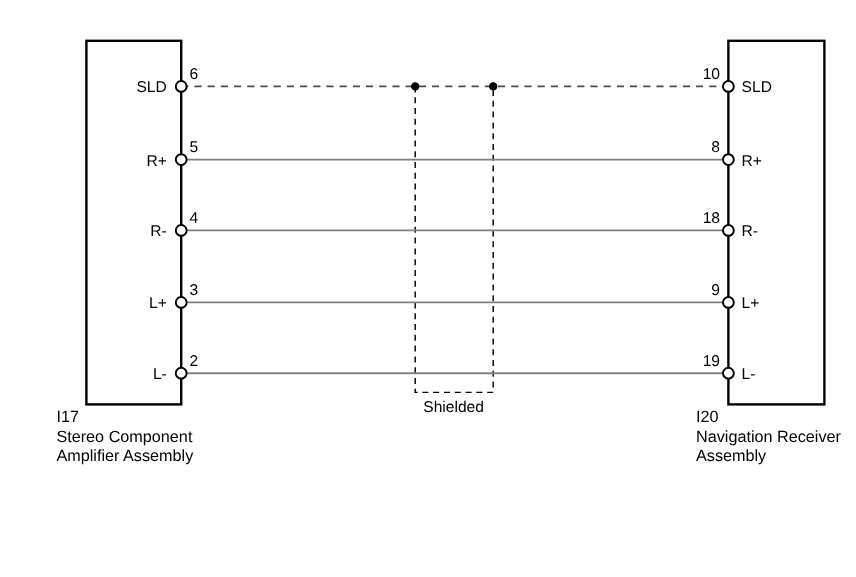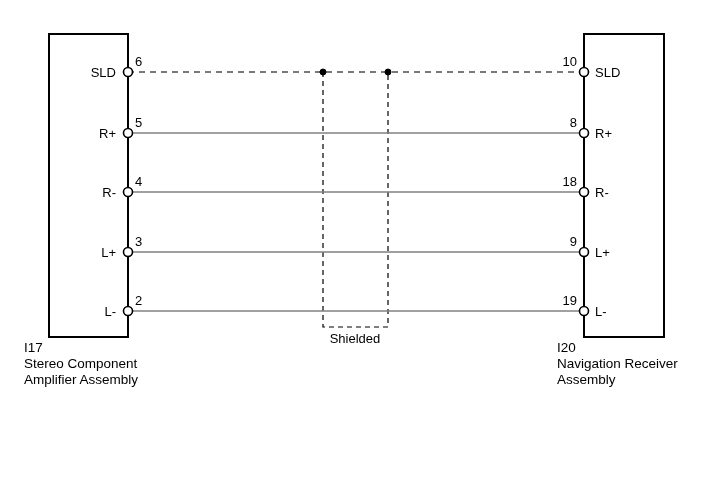--- a/index.html
+++ b/index.html
@@ -11,20 +11,21 @@
     width: 713px;
     height: 481px;
     font-family: "Liberation Sans", sans-serif;
     color: #000000;
     overflow: hidden;
   }
   #diagram-root {
     position: relative;
     width: 685px;
     height: 481px;
+    margin-left: 23px;
   }
   svg.diagram-canvas {
     position: absolute;
     left: 0;
     top: 0;
     width: 713px;
     height: 481px;
     display: block;
   }
   .conn-box {

